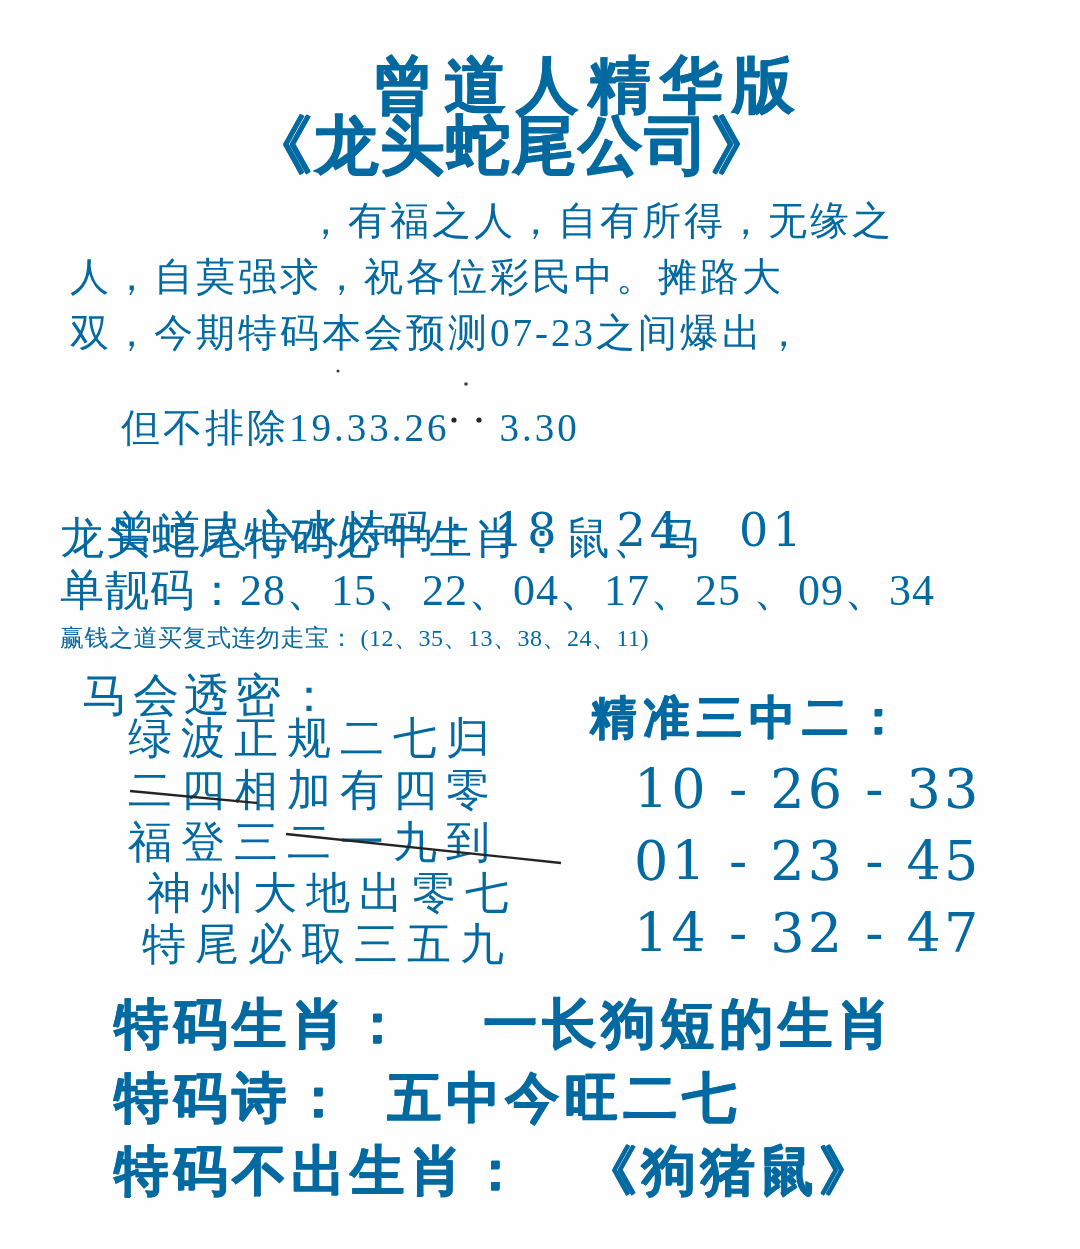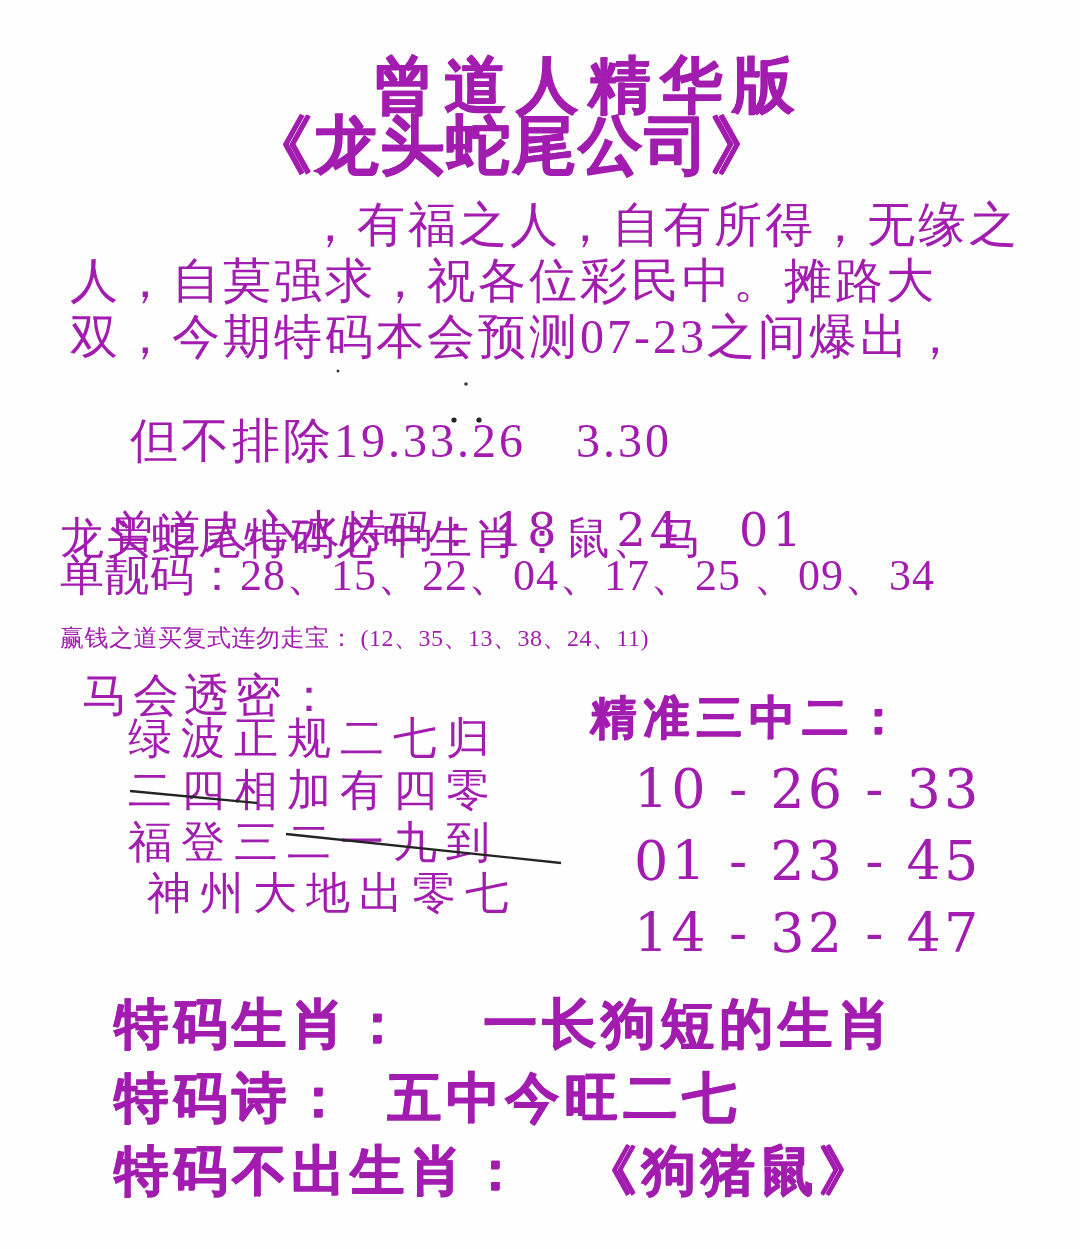--- a/index.html
+++ b/index.html
@@ -1,45 +1,45 @@
 <!DOCTYPE html>
 <html><head>
 <meta charset="utf-8">
 <style>
   html,body{margin:0;padding:0;background:#ffffff;}
   .sheet{
     position:relative;
     width:1080px;height:1249px;
     background:#fefefe;
-    color:#a21caf;
+    color:#0369a1;
     font-family:"Liberation Serif","DejaVu Serif",serif;
     overflow:hidden;
   }
   .abs{position:absolute;white-space:pre;line-height:1;}
   .heavy{
     font-weight:700;
     text-shadow:0.9px 0 0 currentColor,0 0.6px 0 currentColor;
   }
   
   .t1{left:372px;top:54px;font-size:62px;letter-spacing:10px;}
   .t2{left:248px;top:114px;font-size:64px;letter-spacing:2px;}
   
-  .p{font-size:48px;letter-spacing:3px;}
+  .p{font-size:39px;letter-spacing:3px;}
   .p1{left:306px;top:201px;}
   .p2{left:70px;top:257px;}
   .p3{left:70px;top:313px;}
   .p4{left:70px;top:369px;}
   .p4 .gap{margin-left:50px;}
   
   .body44{font-size:44px;letter-spacing:2px;}
   .heart{left:60px;top:463px;}
   .heart .num{font-size:46px;letter-spacing:4px;margin-left:56px;font-family:"DejaVu Serif",serif;}
   .heart .num.first{margin-left:14px;}
   .zline{left:60px;top:517px;}
-  .sline{left:60px;top:554px;letter-spacing:1px;}
+  .sline{left:60px;top:569px;letter-spacing:1px;}
   .cline{left:60px;top:626px;font-size:24px;letter-spacing:0.5px;}
   
   .mlabel{left:82px;top:673px;font-size:46px;letter-spacing:5px;}
   .poem{left:128px;font-size:44px;letter-spacing:9px;}
   .pm0{top:717px;}
   .pm1{top:769px;}
   .pm2{top:821px;}
   .pm3{top:872px;margin-left:19px;}
   .pm4{top:923px;left:142px;}
   
@@ -76,20 +76,21 @@
   </div>
   <div class="abs body44 zline">龙头蛇尾特码必中生肖：鼠、马</div>
   <div class="abs body44 sline">单靓码：28、15、22、04、17、25 、09、34</div>
   <div class="abs cline">赢钱之道买复式连勿走宝： (12、35、13、38、24、11)</div>
 
   <div class="abs mlabel">马会透密：</div>
   <div class="abs poem pm0">绿波正规二七归</div>
   <div class="abs poem pm1">二四相加有四零</div>
   <div class="abs poem pm2">福登三二一九到</div>
   <div class="abs poem pm3">神州大地出零七</div>
+  <div class="abs poem pm4">特尾必取三五九</div>
 
   <div class="abs atitle heavy">精准三中二：</div>
   <div class="abs trip tr0">10 - 26 - 33</div>
   <div class="abs trip tr1">01 - 23 - 45</div>
   <div class="abs trip tr2">14 - 32 - 47</div>
 
   <div class="abs f f1 heavy">特码生肖：    一长狗短的生肖</div>
   <div class="abs f f3 heavy">特码不出生肖：   《狗猪鼠》</div>
   <div class="abs f f2 heavy">特码诗：  五中今旺二七</div>
 

